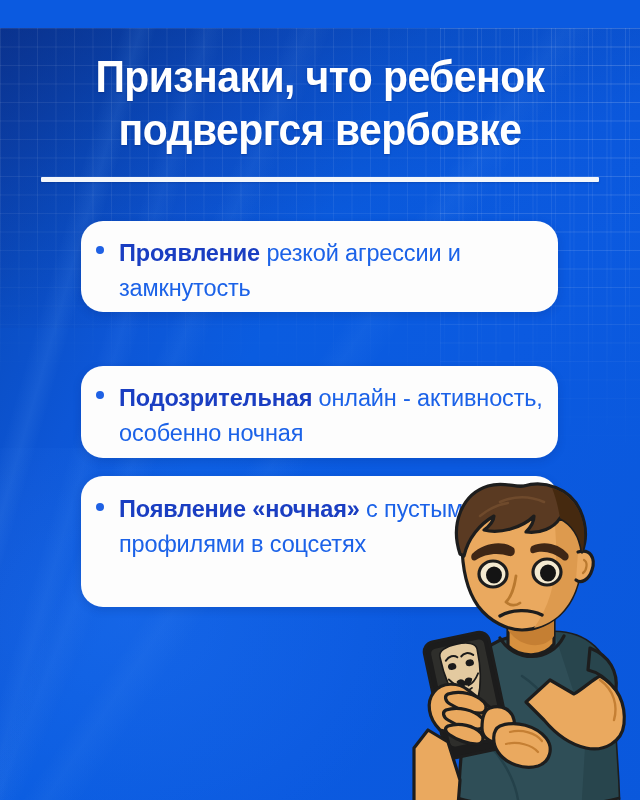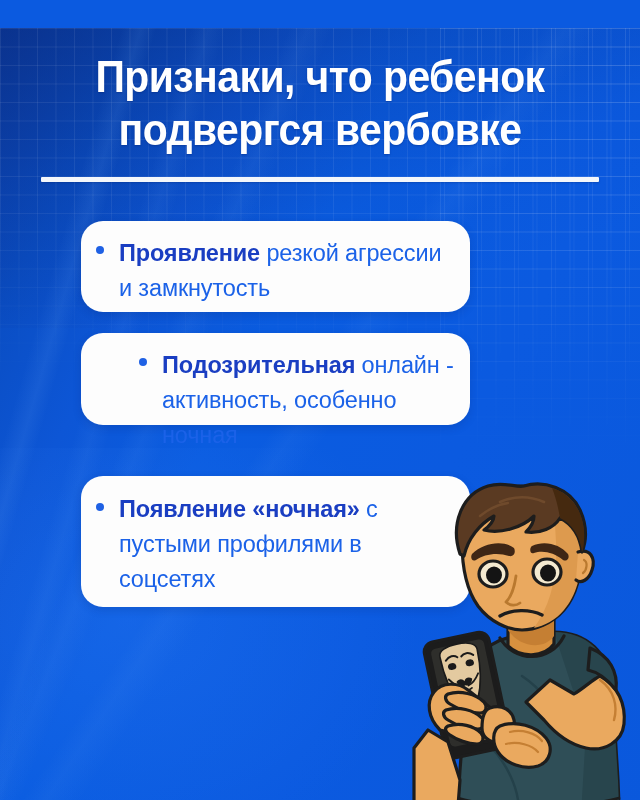--- a/index.html
+++ b/index.html
@@ -119,28 +119,28 @@
   
   .cards {
     position: absolute;
     left: 81px;
     top: 193px;
     width: 479px;
   }
   .card {
     position: absolute;
     left: 0;
-    width: 389px;
+    width: 477px;
     background: #fdfdfd;
     border-radius: 22px;
     box-sizing: border-box;
     box-shadow: 0 3px 9px rgba(4,30,92,0.17);
   }
   .card-1 { top: 0px;   height: 91px; }
-  .card-2 { top: 112px; height: 92px; padding-left: 43px; }
+  .card-2 { top: 145px; height: 92px; }
   .card-3 { top: 255px; height: 131px; }
 
   .card-inner {
     display: flex;
     align-items: flex-start;
     padding: 0;
     height: 100%;
   }
   .bullet-col {
     flex: 0 0 auto;

